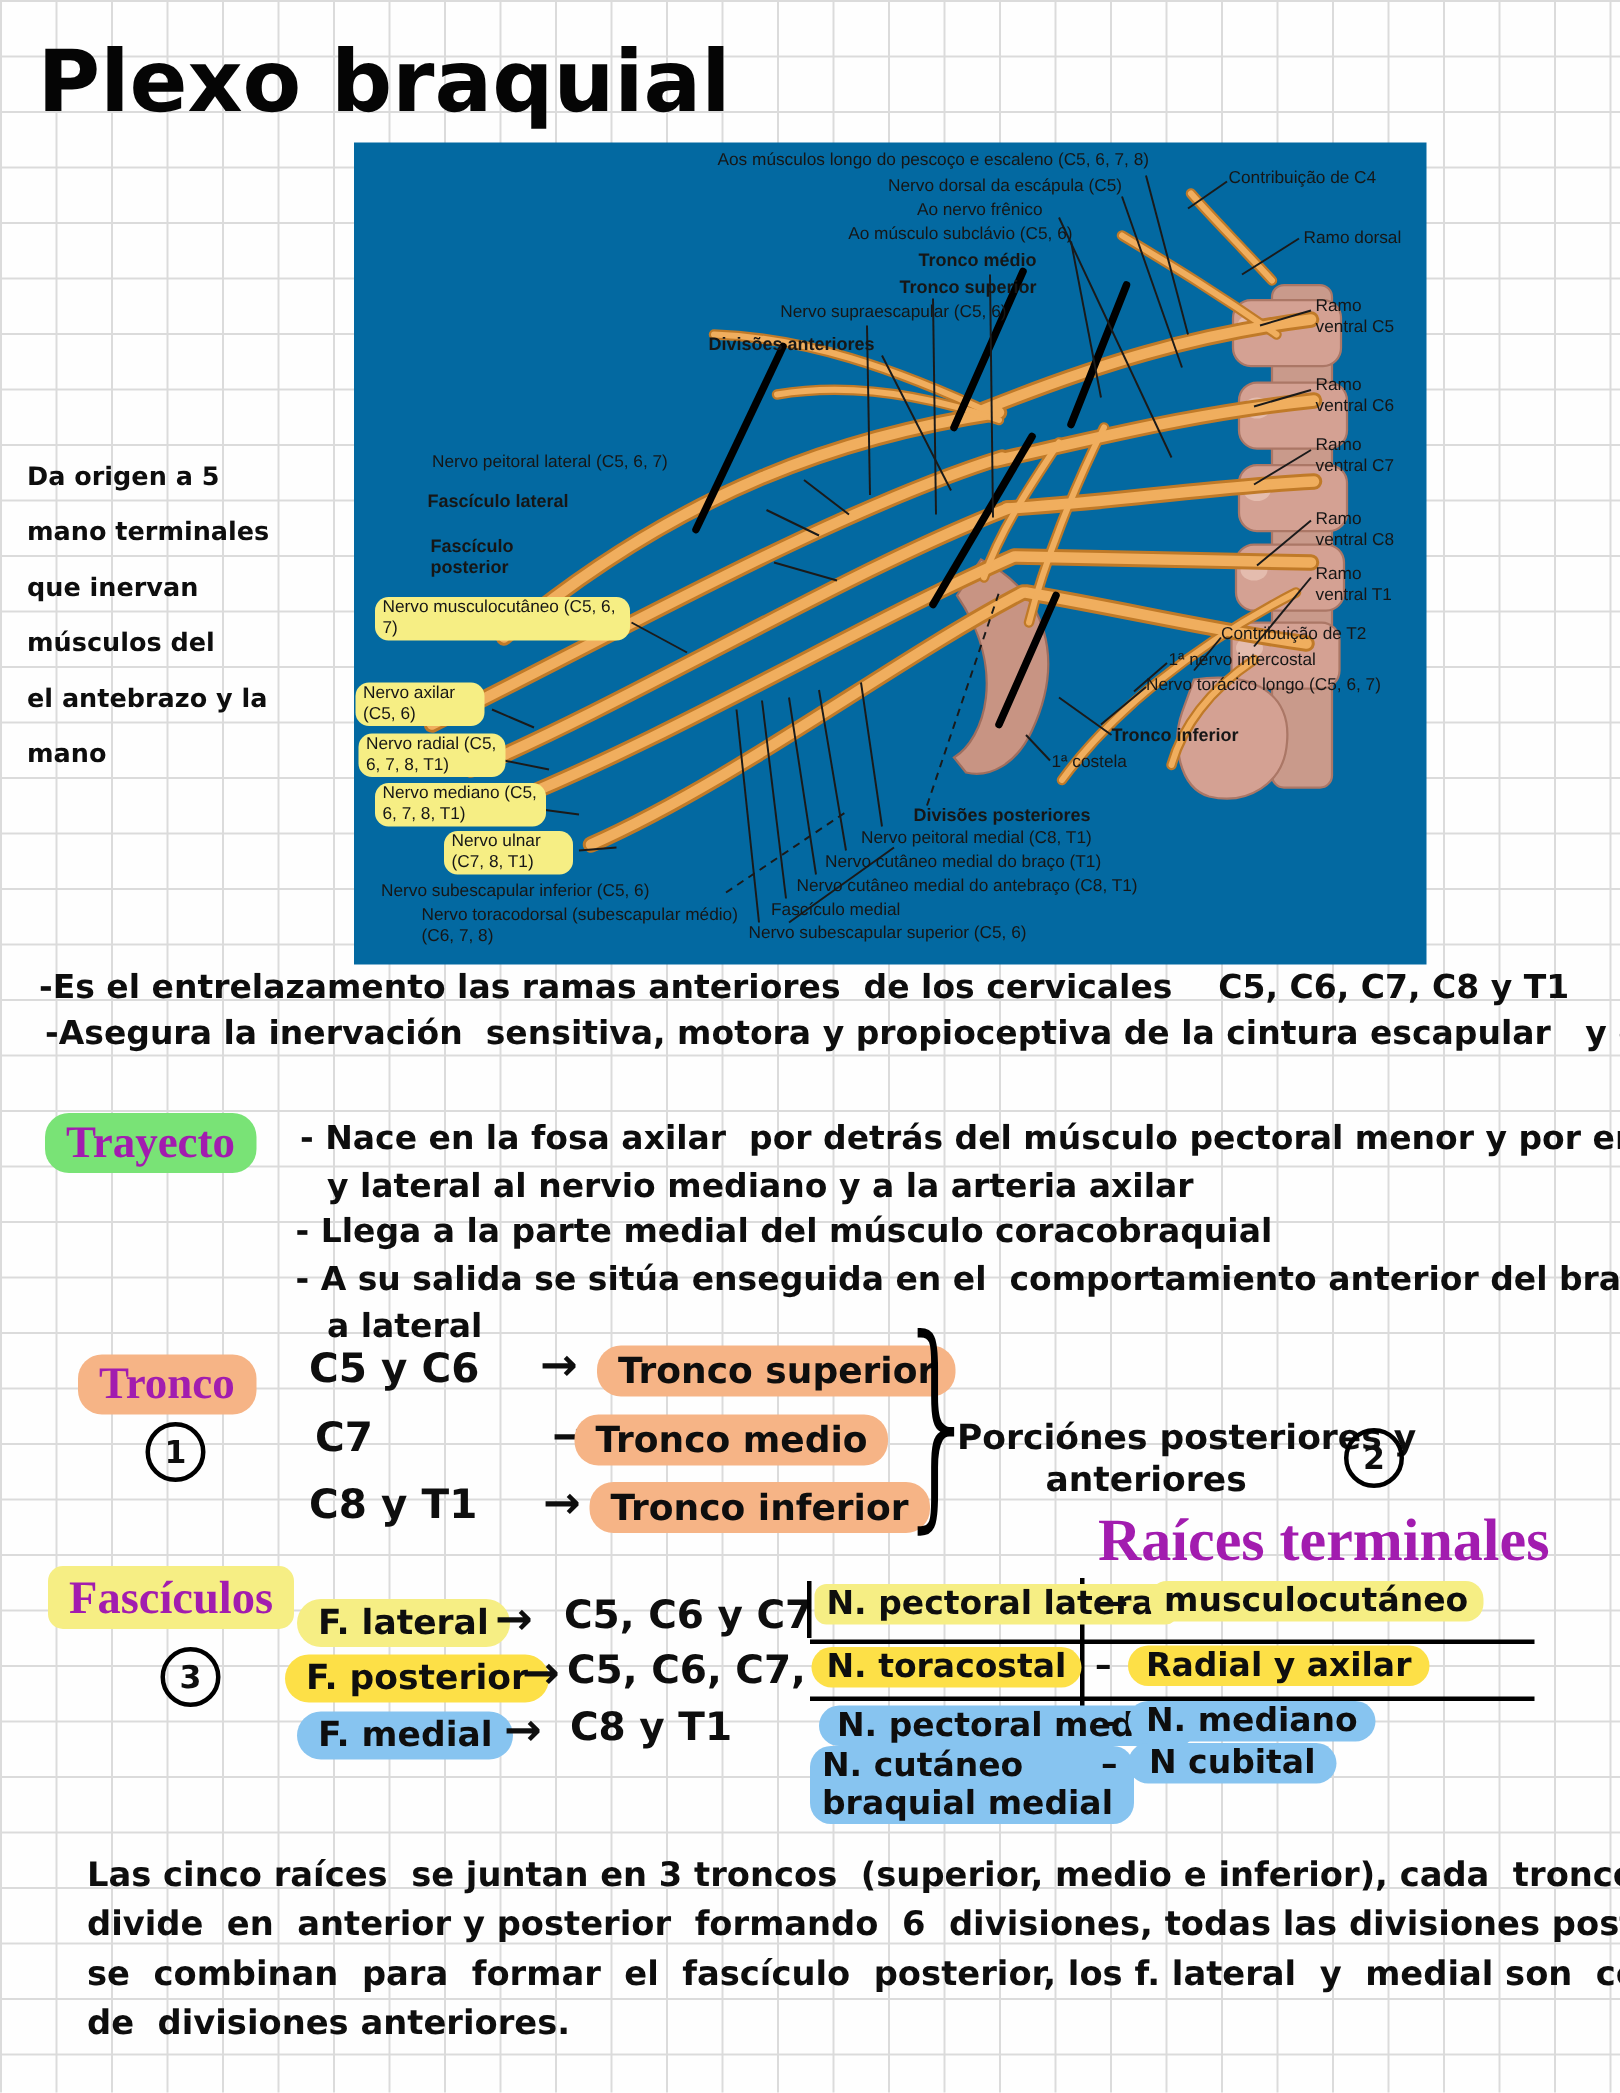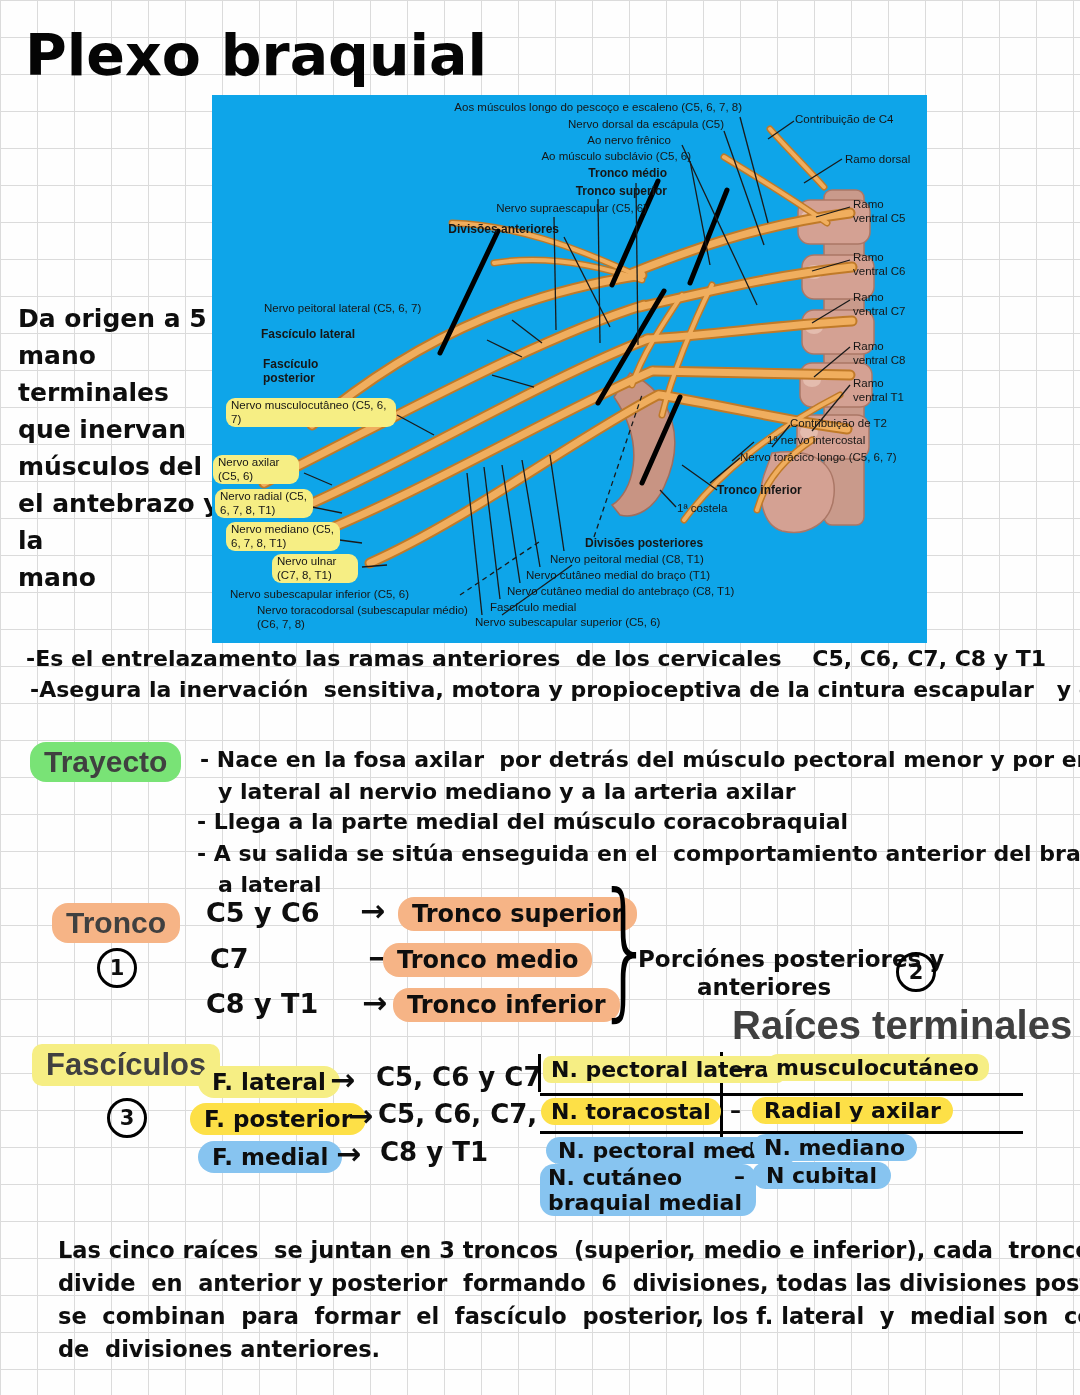--- a/index.html
+++ b/index.html
@@ -7,25 +7,25 @@
     width:1080px;height:1395px;position:relative;overflow:hidden;
     background-color:#fefefe;
     background-image:
       linear-gradient(to right,#dbdbdb 1px,transparent 1px),
       linear-gradient(to bottom,#dbdbdb 1px,transparent 1px);
     background-size:37px 37px;
     font-family:"DejaVu Sans",sans-serif;
   }
   .abs{position:absolute;}
   .hand{font-family:"DejaVu Sans",sans-serif;font-weight:700;color:#0e0e0e;}
-  .serifh{font-family:Liberation Sans, sans-serif;font-weight:700;color:#404040;}
+  .serifh{font-family:Liberation Serif, serif;font-weight:700;color:#a21caf;}
   .title{font-size:57px;font-weight:900;color:#050505;letter-spacing:0px;}
-  .sidenote{font-size:25px;line-height:37px;}
+  .sidenote{font-size:17px;line-height:37px;}
   .bullet{font-size:22px;white-space:pre;}
-  .diagram{left:212px;top:95px;width:715px;height:548px;background:#0ea5e9;}
+  .diagram{left:236px;top:95px;width:715px;height:548px;background:#0369a1;}
   .dlabel{position:absolute;font-family:"Liberation Sans","DejaVu Sans",sans-serif;
           font-size:11.5px;color:#161616;line-height:1.18;}
   .dlabel.b{font-weight:700;font-size:12px;}
   .dlabel.r{text-align:right;white-space:nowrap;}
   .dlabel.hl{background:#f6ee84;border-radius:9px;padding:1px 5px;}
   .pill{display:inline-block;border-radius:16px;padding:3px 14px;}
   .pill-orange{background:#f6b486;}
   .pill-green{background:#79e376;}
   .pill-yellow{background:#f6ee84;}
   .pill-purple{background:#fde047;}
@@ -190,21 +190,21 @@
 
   
   <div class="dlabel" style="top:18px;left:583px;">Contribuição de C4</div>
   <div class="dlabel" style="top:58px;left:633px;">Ramo dorsal</div>
   <div class="dlabel" style="top:103px;left:641px;width:60px;">Ramo ventral C5</div>
   <div class="dlabel" style="top:156px;left:641px;width:60px;">Ramo ventral C6</div>
   <div class="dlabel" style="top:196px;left:641px;width:60px;">Ramo ventral C7</div>
   <div class="dlabel" style="top:245px;left:641px;width:60px;">Ramo ventral C8</div>
   <div class="dlabel" style="top:282px;left:641px;width:60px;">Ramo ventral T1</div>
   <div class="dlabel" style="top:322px;left:578px;">Contribuição de T2</div>
-  <div class="dlabel" style="top:339px;left:543px;margin-left:12px;">1ª nervo intercostal</div>
+  <div class="dlabel" style="top:339px;left:543px;">1ª nervo intercostal</div>
   <div class="dlabel" style="top:356px;left:528px;">Nervo torácico longo (C5, 6, 7)</div>
 
   
   <div class="dlabel" style="top:207px;left:52px;">Nervo peitoral lateral (C5, 6, 7)</div>
   <div class="dlabel b" style="top:232px;left:49px;">Fascículo lateral</div>
   <div class="dlabel b" style="top:262px;left:51px;width:80px;">Fascículo posterior</div>
   <div class="dlabel hl" style="top:303px;left:14px;width:160px;">Nervo musculocutâneo (C5, 6, 7)</div>
   <div class="dlabel hl" style="top:360px;left:1px;width:76px;">Nervo axilar (C5, 6)</div>
   <div class="dlabel hl" style="top:394px;left:3px;width:88px;">Nervo radial (C5, 6, 7, 8, T1)</div>
   <div class="dlabel hl" style="top:427px;left:14px;width:104px;">Nervo mediano (C5, 6, 7, 8, T1)</div>

